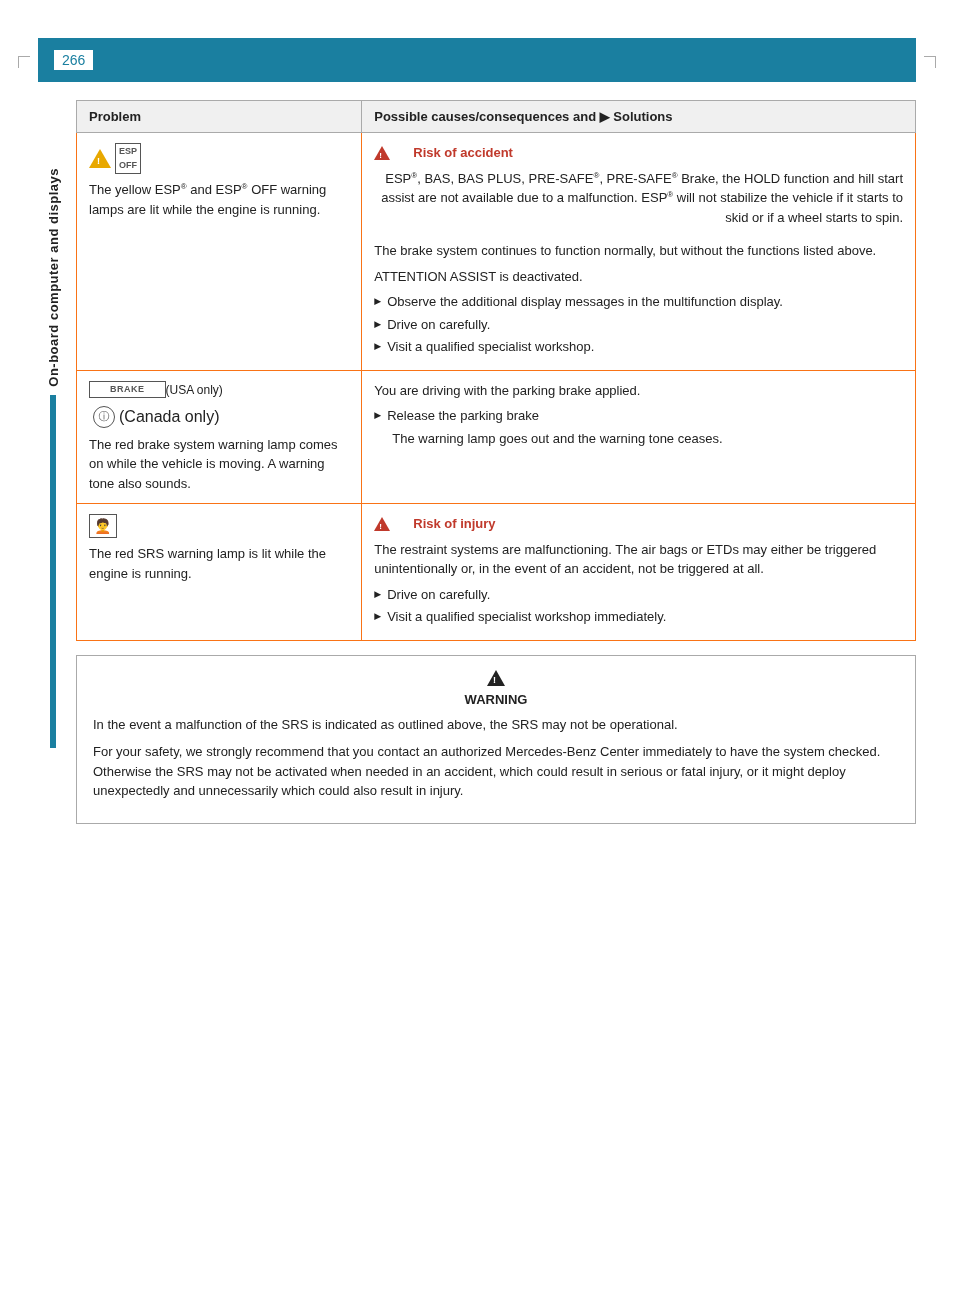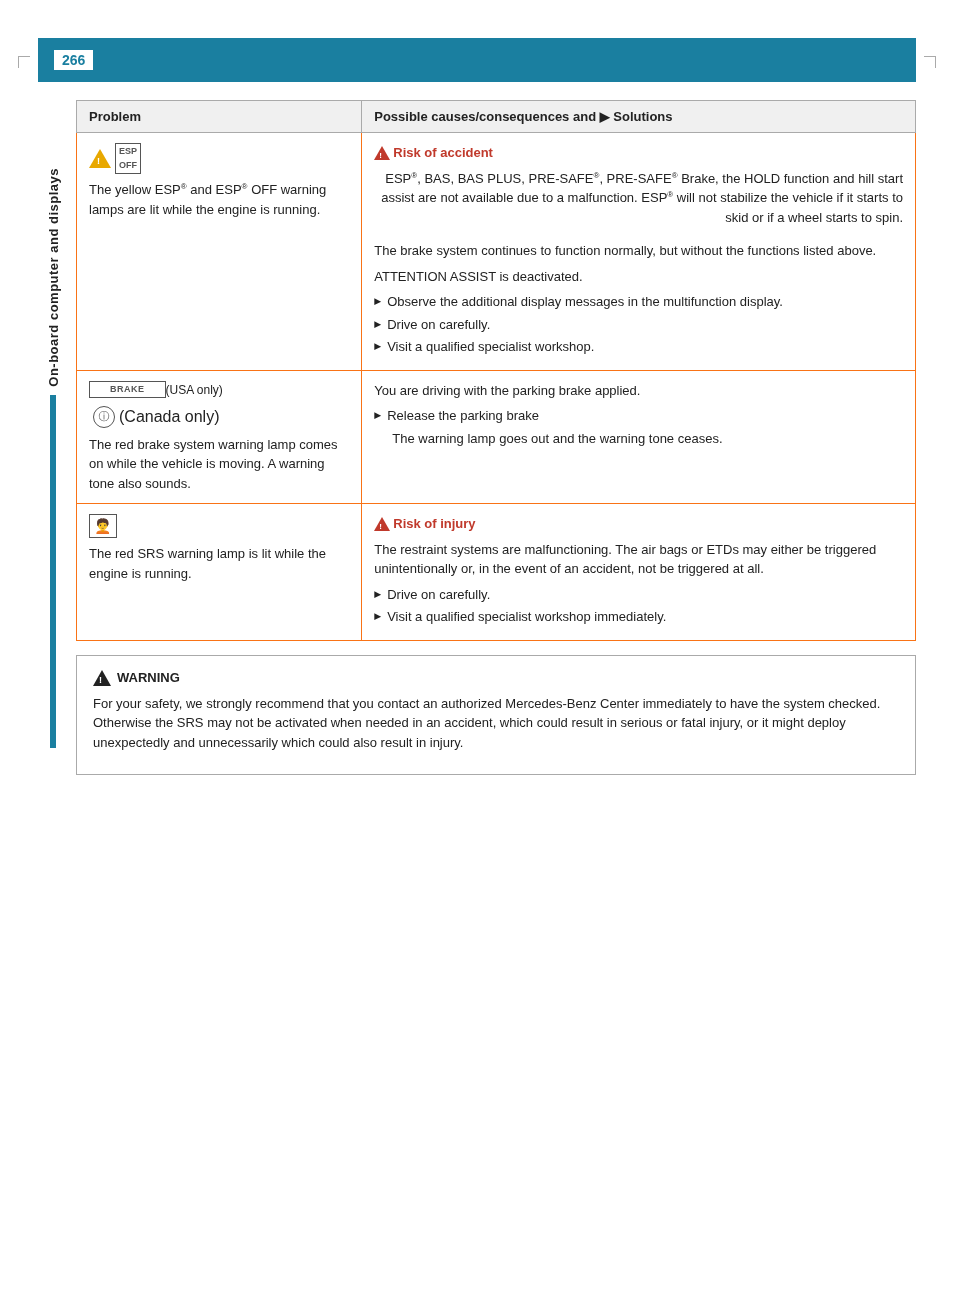--- a/index.html
+++ b/index.html
@@ -37,21 +37,21 @@
       align-items: center;
       background: #1a7fa0;
       color: #fff;
       height: 44px;
       margin: 38px 38px 0 38px;
       padding: 0 16px;
     }
     .page-number {
       background: #fff;
       color: #1a7fa0;
-      font-weight: bold;
+      font-weight: normal;
       font-size: 14px;
       padding: 2px 8px;
       margin-right: 14px;
     }
     .page-title {
       font-size: 17px;
       font-weight: bold;
       color: #fff;
     }
 
@@ -110,21 +110,21 @@
     .col-problem { width: 34%; }
     .col-solutions { width: 66%; }
 
     
     .risk-header {
       color: #c0392b;
       font-weight: bold;
       font-size: 13px;
       display: flex;
       align-items: center;
-      gap: 3px;
+      gap: 23px;
       margin-bottom: 6px;
     }
     .risk-triangle {
       width: 0;
       height: 0;
       border-left: 8px solid transparent;
       border-right: 8px solid transparent;
       border-bottom: 14px solid #c0392b;
       position: relative;
       display: inline-block;
@@ -237,20 +237,21 @@
       background: #fff;
     }
     .warning-title {
       display: flex;
       align-items: center;
       gap: 6px;
       font-weight: bold;
       font-size: 13px;
       margin-bottom: 8px;
       color: #222;
+      flex-direction: column;
     }
     .warning-triangle {
       width: 0;
       height: 0;
       border-left: 9px solid transparent;
       border-right: 9px solid transparent;
       border-bottom: 16px solid #222;
       position: relative;
       display: inline-block;
     }
@@ -359,17 +360,18 @@
         </tr>
 
       </tbody>
     </table>
 
     <div class="warning-box">
       <div class="warning-title">
         <span class="warning-triangle"></span>
         <span>WARNING</span>
       </div>
+      <p class="warning-para">In the event a malfunction of the SRS is indicated as outlined above, the SRS may not be operational.</p>
       <p class="warning-para">For your safety, we strongly recommend that you contact an authorized Mercedes-Benz Center immediately to have the system checked. Otherwise the SRS may not be activated when needed in an accident, which could result in serious or fatal injury, or it might deploy unexpectedly and unnecessarily which could also result in injury.</p>
     </div>
 
   </div>
 </div>
 
 </body></html>

